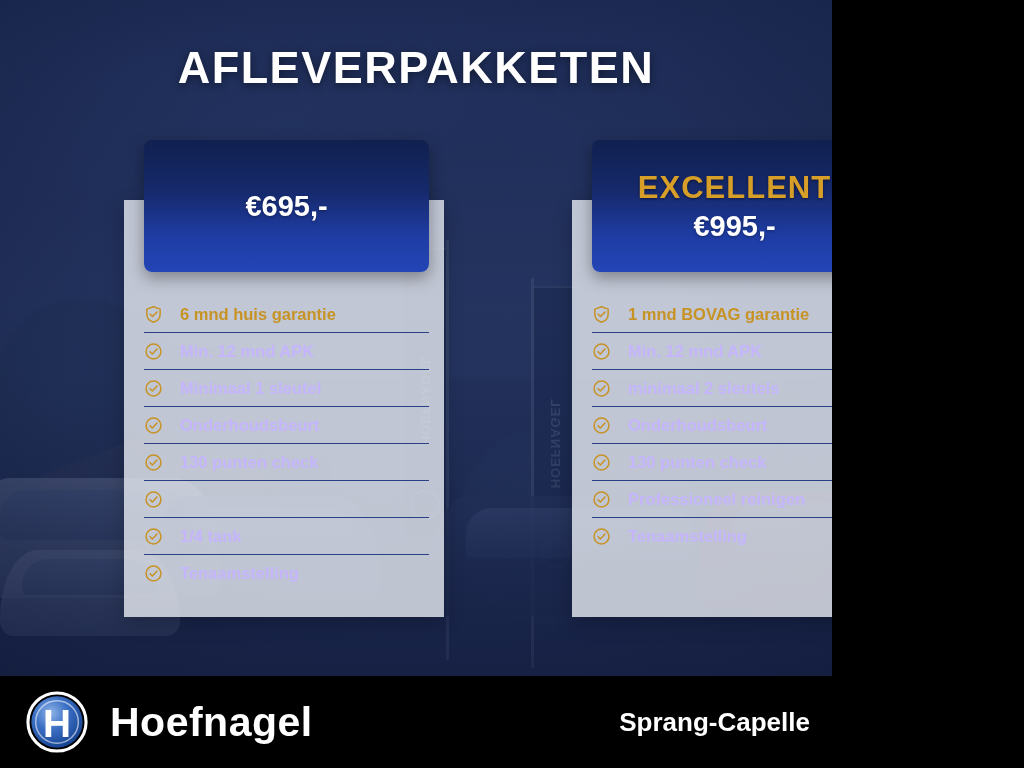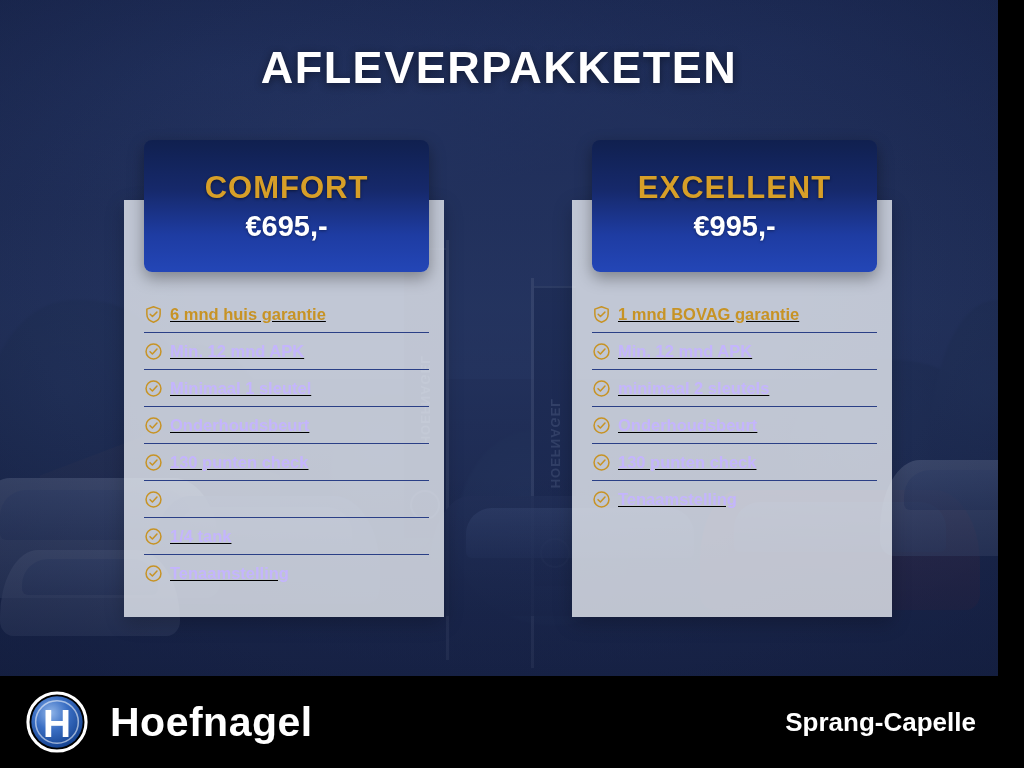--- a/index.html
+++ b/index.html
@@ -4,21 +4,21 @@
 <style>
   * { margin:0; padding:0; box-sizing:border-box; }
   html, body {
     width:1024px; height:768px;
     font-family:"Liberation Sans", sans-serif;
     background:#000;
     overflow:hidden;
   }
   #root {
     position:relative;
-    width:998px; height:768px;
+    width:832px; height:768px;
     overflow:hidden;
   }
 
   
   #bg {
     position:absolute; inset:0 0 92px 0;
     background:#23325c;
     overflow:hidden;
   }
   .sky {
@@ -135,24 +135,23 @@
   .pkg-price {
     font-size:29px; font-weight:bold;
     color:#ffffff;
     text-shadow:0 1px 3px rgba(0,0,0,.35);
   }
 
   .feature-list {
     position:absolute; left:20px; top:96px; width:285px;
   }
   .feature {
-    display:flex; align-items:center; gap:7px;
+    display:flex; align-items:center; gap:17px;
     height:37px;
     border-bottom:1.5px solid #2a3f86;
-    text-decoration:underline;
   }
   .feature:last-child { border-bottom:none; }
   .feature .f-icon {
     flex:0 0 auto; width:19px; height:19px;
     display:block;
   }
   .feature .f-label {
     font-size:16.5px; font-weight:bold;
     color:#c4b5fd;
     white-space:nowrap;
@@ -228,21 +227,20 @@
 
     <div id="tint"></div>
     <div id="vignette"></div>
   </div>
 
   <div id="title">AFLEVERPAKKETEN</div>
 
   <div class="pkg" id="pkg-left">
     <div class="pkg-body"></div>
     <div class="pkg-header">
-      <div class="pkg-name">COMFORT</div>
       <div class="pkg-price">€695,-</div>
     </div>
     <div class="feature-list">
 
       <div class="feature highlight">
         <svg class="f-icon" viewBox="0 0 24 24">
           <path d="M12 2.2 L20.4 5.2 V11.4 C20.4 16.6 16.8 20.4 12 21.8 C7.2 20.4 3.6 16.6 3.6 11.4 V5.2 Z" fill="none" stroke="#c79325" stroke-width="1.9" stroke-linejoin="round"></path>
           <path d="M7.8 11.7 L10.7 14.6 L16.3 9.0" fill="none" stroke="#c79325" stroke-width="1.9" stroke-linecap="round" stroke-linejoin="round"></path>
         </svg>
         <span class="f-label">6 mnd huis garantie</span>
@@ -347,20 +345,27 @@
       </div>
 
       <div class="feature">
         <svg class="f-icon" viewBox="0 0 24 24">
           <circle cx="12" cy="12" r="9.4" fill="none" stroke="#c79325" stroke-width="1.9"></circle>
           <path d="M7.6 12.2 L10.6 15.2 L16.4 8.9" fill="none" stroke="#c79325" stroke-width="1.9" stroke-linecap="round" stroke-linejoin="round"></path>
         </svg>
         <span class="f-label">130 punten check</span>
       </div>
 
+      <div class="feature">
+        <svg class="f-icon" viewBox="0 0 24 24">
+          <circle cx="12" cy="12" r="9.4" fill="none" stroke="#c79325" stroke-width="1.9"></circle>
+          <path d="M7.6 12.2 L10.6 15.2 L16.4 8.9" fill="none" stroke="#c79325" stroke-width="1.9" stroke-linecap="round" stroke-linejoin="round"></path>
+        </svg>
+        <span class="f-label">Professioneel reinigen</span>
+      </div>
 
 
       <div class="feature">
         <svg class="f-icon" viewBox="0 0 24 24">
           <circle cx="12" cy="12" r="9.4" fill="none" stroke="#c79325" stroke-width="1.9"></circle>
           <path d="M7.6 12.2 L10.6 15.2 L16.4 8.9" fill="none" stroke="#c79325" stroke-width="1.9" stroke-linecap="round" stroke-linejoin="round"></path>
         </svg>
         <span class="f-label">Tenaamstelling</span>
       </div>
 

